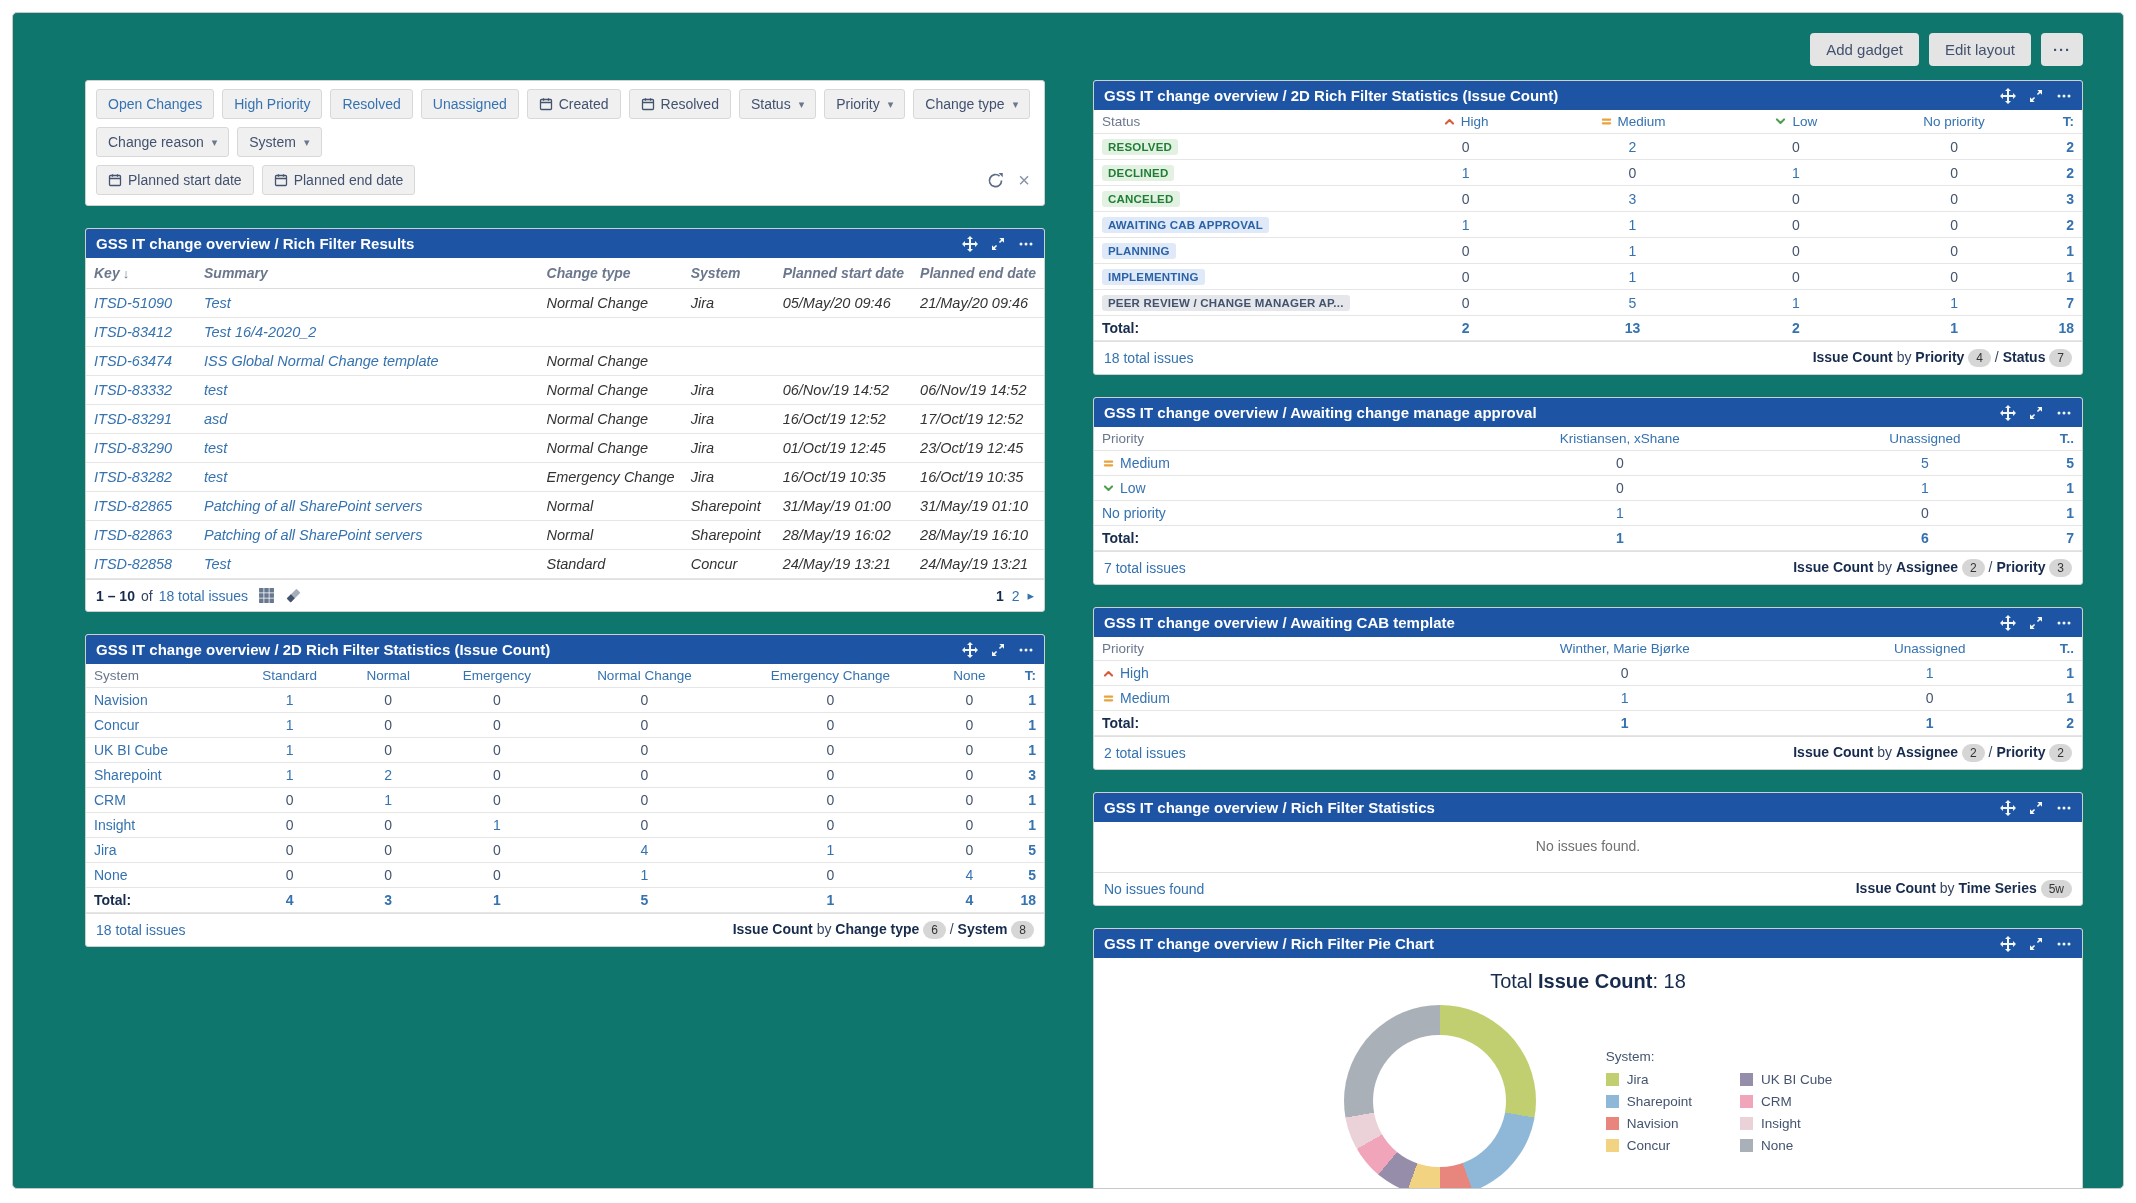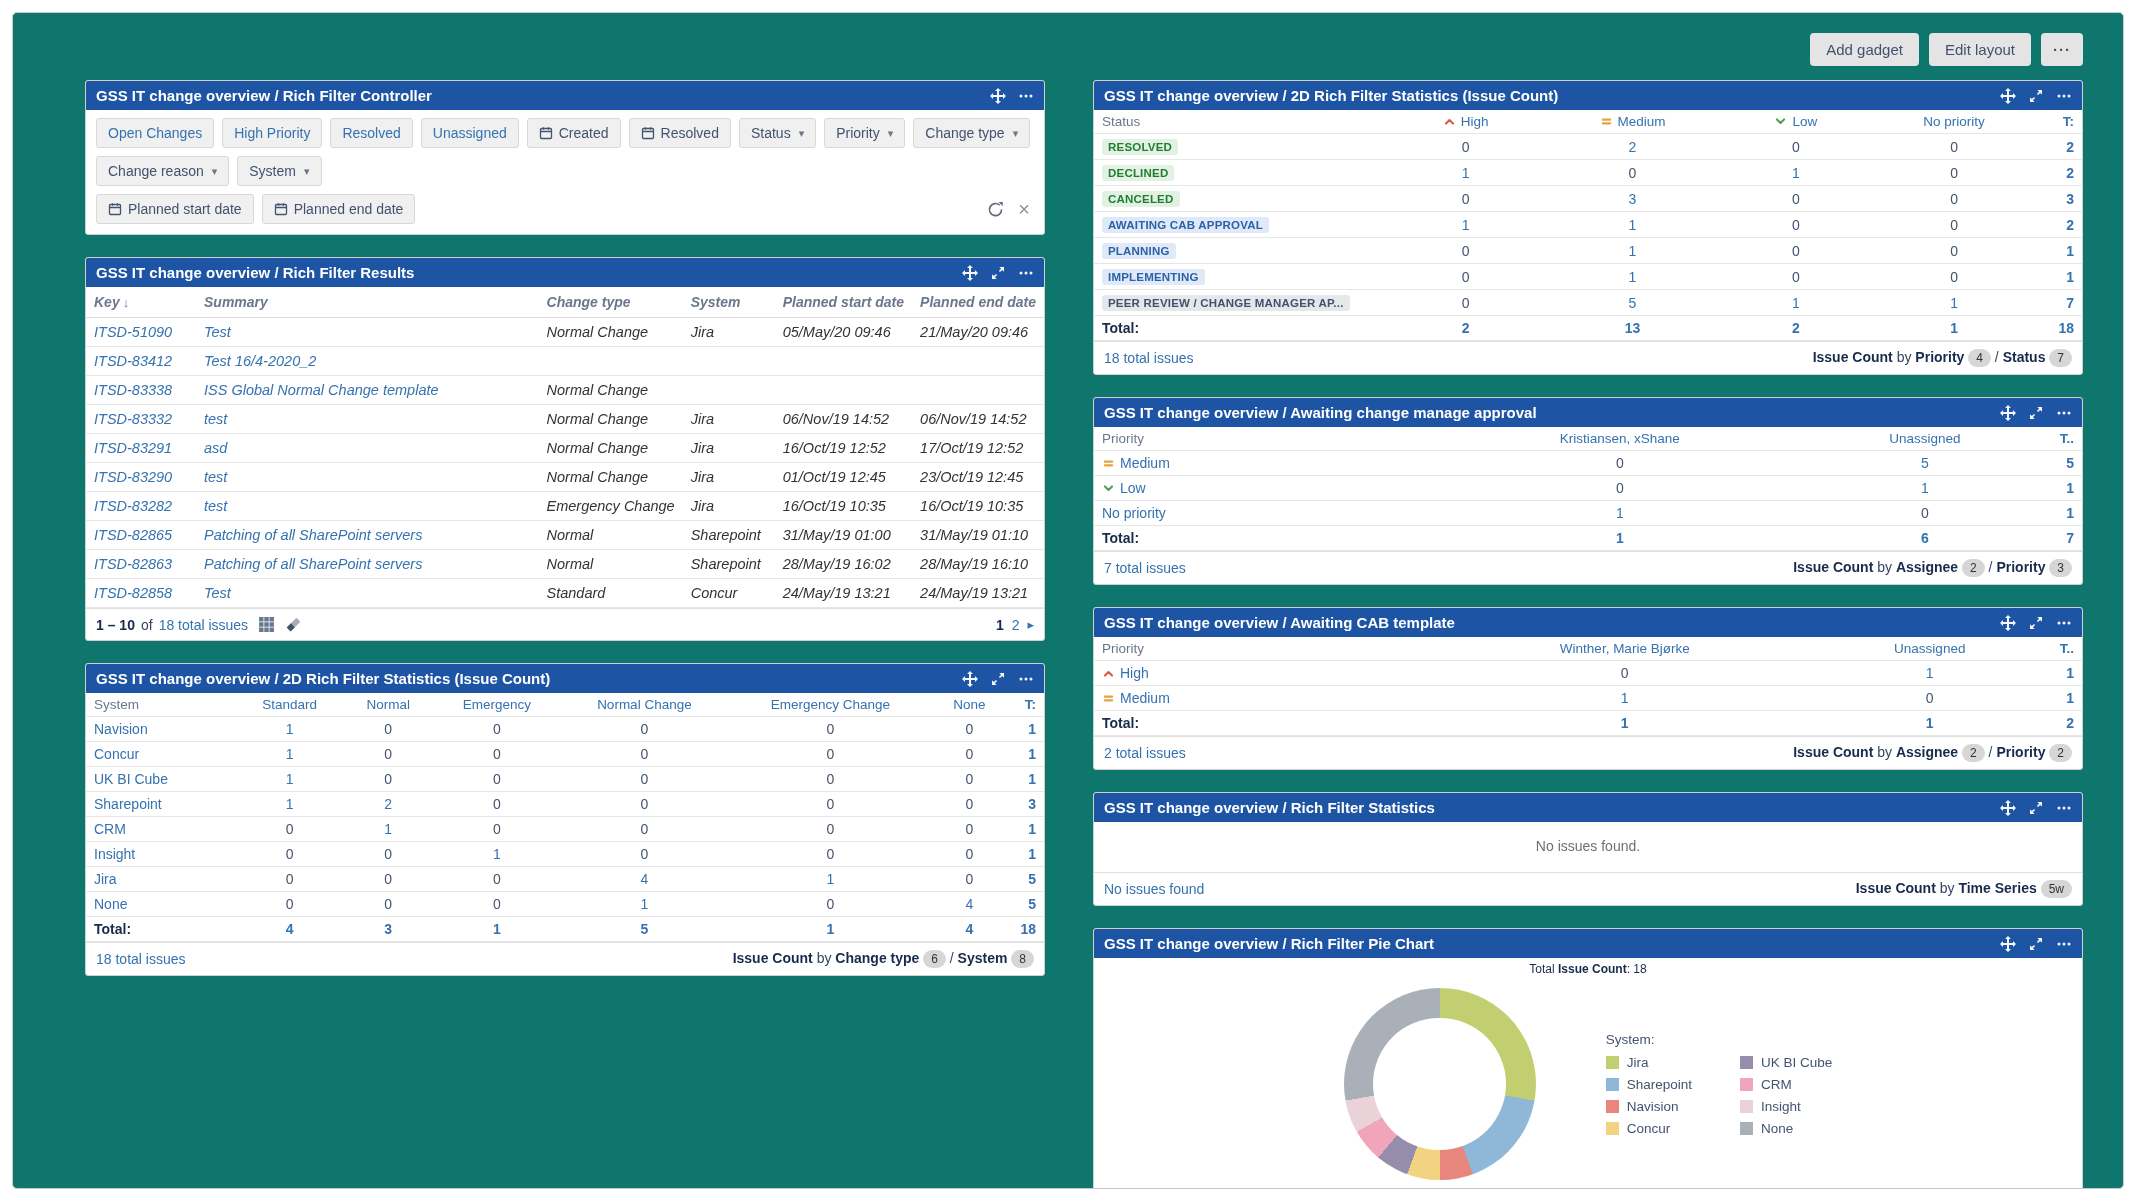--- a/index.html
+++ b/index.html
@@ -123,21 +123,21 @@
     padding:2px 6px; border-radius:3px; letter-spacing:.2px; cursor:pointer;
   }
   .loz-green { color:#1e7e34; background:#e2f1e2; }
   .loz-blue  { color:#2a62a8; background:#dfe9f7; }
   .loz-gray  { color:#42526e; background:#e5e7ea; }
 
   
   .empty-body { padding:16px 0 18px; text-align:center; color:#707070; font-size:14px; }
 
   
-  .pie-heading { text-align:center; font-size:12px; margin:4px 0 4px; color:#172b4d; }
+  .pie-heading { text-align:center; font-size:20px; margin:12px 0 4px; color:#172b4d; }
   .pie-body { display:flex; justify-content:center; align-items:center; gap:70px; padding:8px 0 20px; }
   .donut { width:192px; height:192px; border-radius:50%; position:relative; cursor:pointer; }
   .donut::after { content:""; position:absolute; inset:15.5%; background:#fff; border-radius:50%; }
   .legend { font-size:13.5px; color:#44546f; }
   .legend-title { margin-bottom:8px; }
   .legend-grid { display:grid; grid-template-rows:repeat(4,auto); grid-auto-flow:column; gap:7px 48px; }
   .legend-item { display:flex; align-items:center; gap:8px; white-space:nowrap; }
   .swatch { width:13px; height:13px; display:inline-block; }
 </style>
 </head>
@@ -150,37 +150,20 @@
       <button class="tb-btn">Add gadget</button>
       <button class="tb-btn">Edit layout</button>
       <button class="tb-btn tb-more">···</button>
     </div>
 
     <div class="columns">
 
       <div class="col">
 
         <div class="gadget">
-          <div class="gadget-header">
-            <span class="gadget-title">GSS IT change overview / Rich Filter Controller</span>
-            <span class="gadget-tools">
-                <span class="tool">
-                  <svg viewBox="0 0 16 16">
-                    <path d="M8 0 11 3H9v4h4V5l3 3-3 3V9H9v4h2l-3 3-3-3h2V9H3v2L0 8l3-3v2h4V3H5Z" fill="#fff"></path>
-                  </svg>
-                </span>
-                <span class="tool">
-                  <svg viewBox="0 0 16 16">
-                    <circle cx="3" cy="8" r="1.5" fill="#fff"></circle>
-                    <circle cx="8" cy="8" r="1.5" fill="#fff"></circle>
-                    <circle cx="13" cy="8" r="1.5" fill="#fff"></circle>
-                  </svg>
-                </span>
-              </span>
-          </div>
           <div class="controller-body">
             <div class="filter-row" id="controller-row1">
                 <button class="fbtn qf">Open Changes</button>
                 <button class="fbtn qf">High Priority</button>
                 <button class="fbtn qf">Resolved</button>
                 <button class="fbtn qf">Unassigned</button>
                 <button class="fbtn df"><svg class="cal" viewBox="0 0 14 14">
                     <rect x="1.5" y="2.5" width="11" height="10" rx="1" fill="none" stroke="#44546f" stroke-width="1.3"></rect>
                     <path d="M1.5 5.5h11" stroke="#44546f" stroke-width="1.3"></path>
                     <path d="M4.5 1.2v2.6M9.5 1.2v2.6" stroke="#44546f" stroke-width="1.3"></path>
@@ -267,21 +250,21 @@
                 </tr>
                 <tr>
                   <td><a>ITSD-83412</a></td>
                   <td><a>Test 16/4-2020_2</a></td>
                   <td></td>
                   <td></td>
                   <td></td>
                   <td></td>
                 </tr>
                 <tr>
-                  <td><a>ITSD-83338</a></td>
+                  <td><a>ITSD-63474</a></td>
                   <td><a>ISS Global Normal Change template</a></td>
                   <td>Normal Change</td>
                   <td></td>
                   <td></td>
                   <td></td>
                 </tr>
                 <tr>
                   <td><a>ITSD-83332</a></td>
                   <td><a>test</a></td>
                   <td>Normal Change</td>

